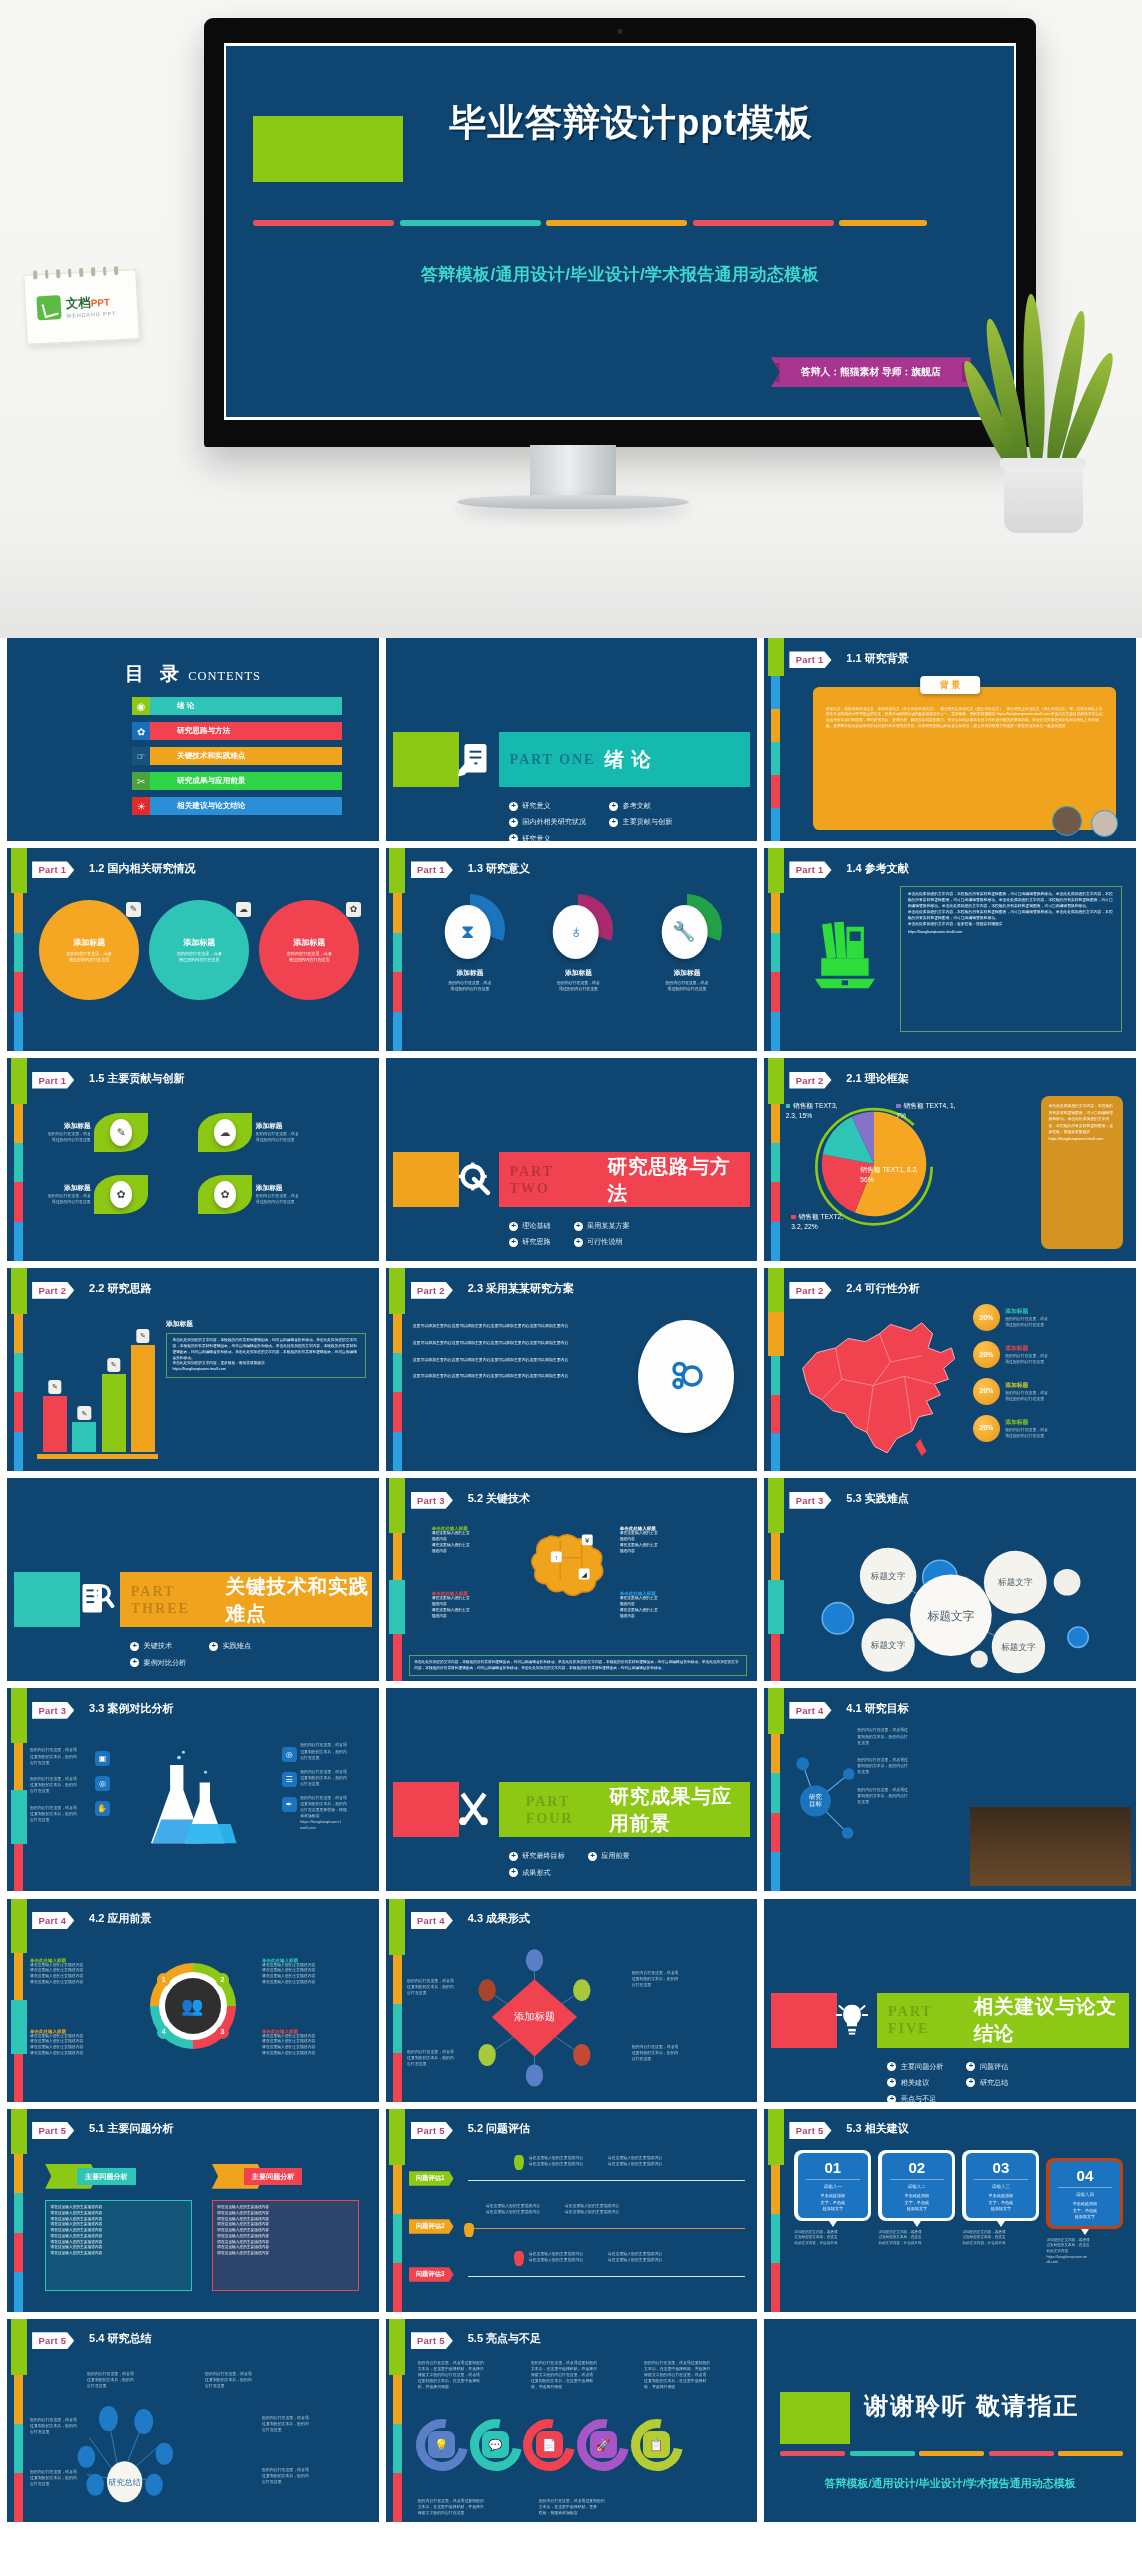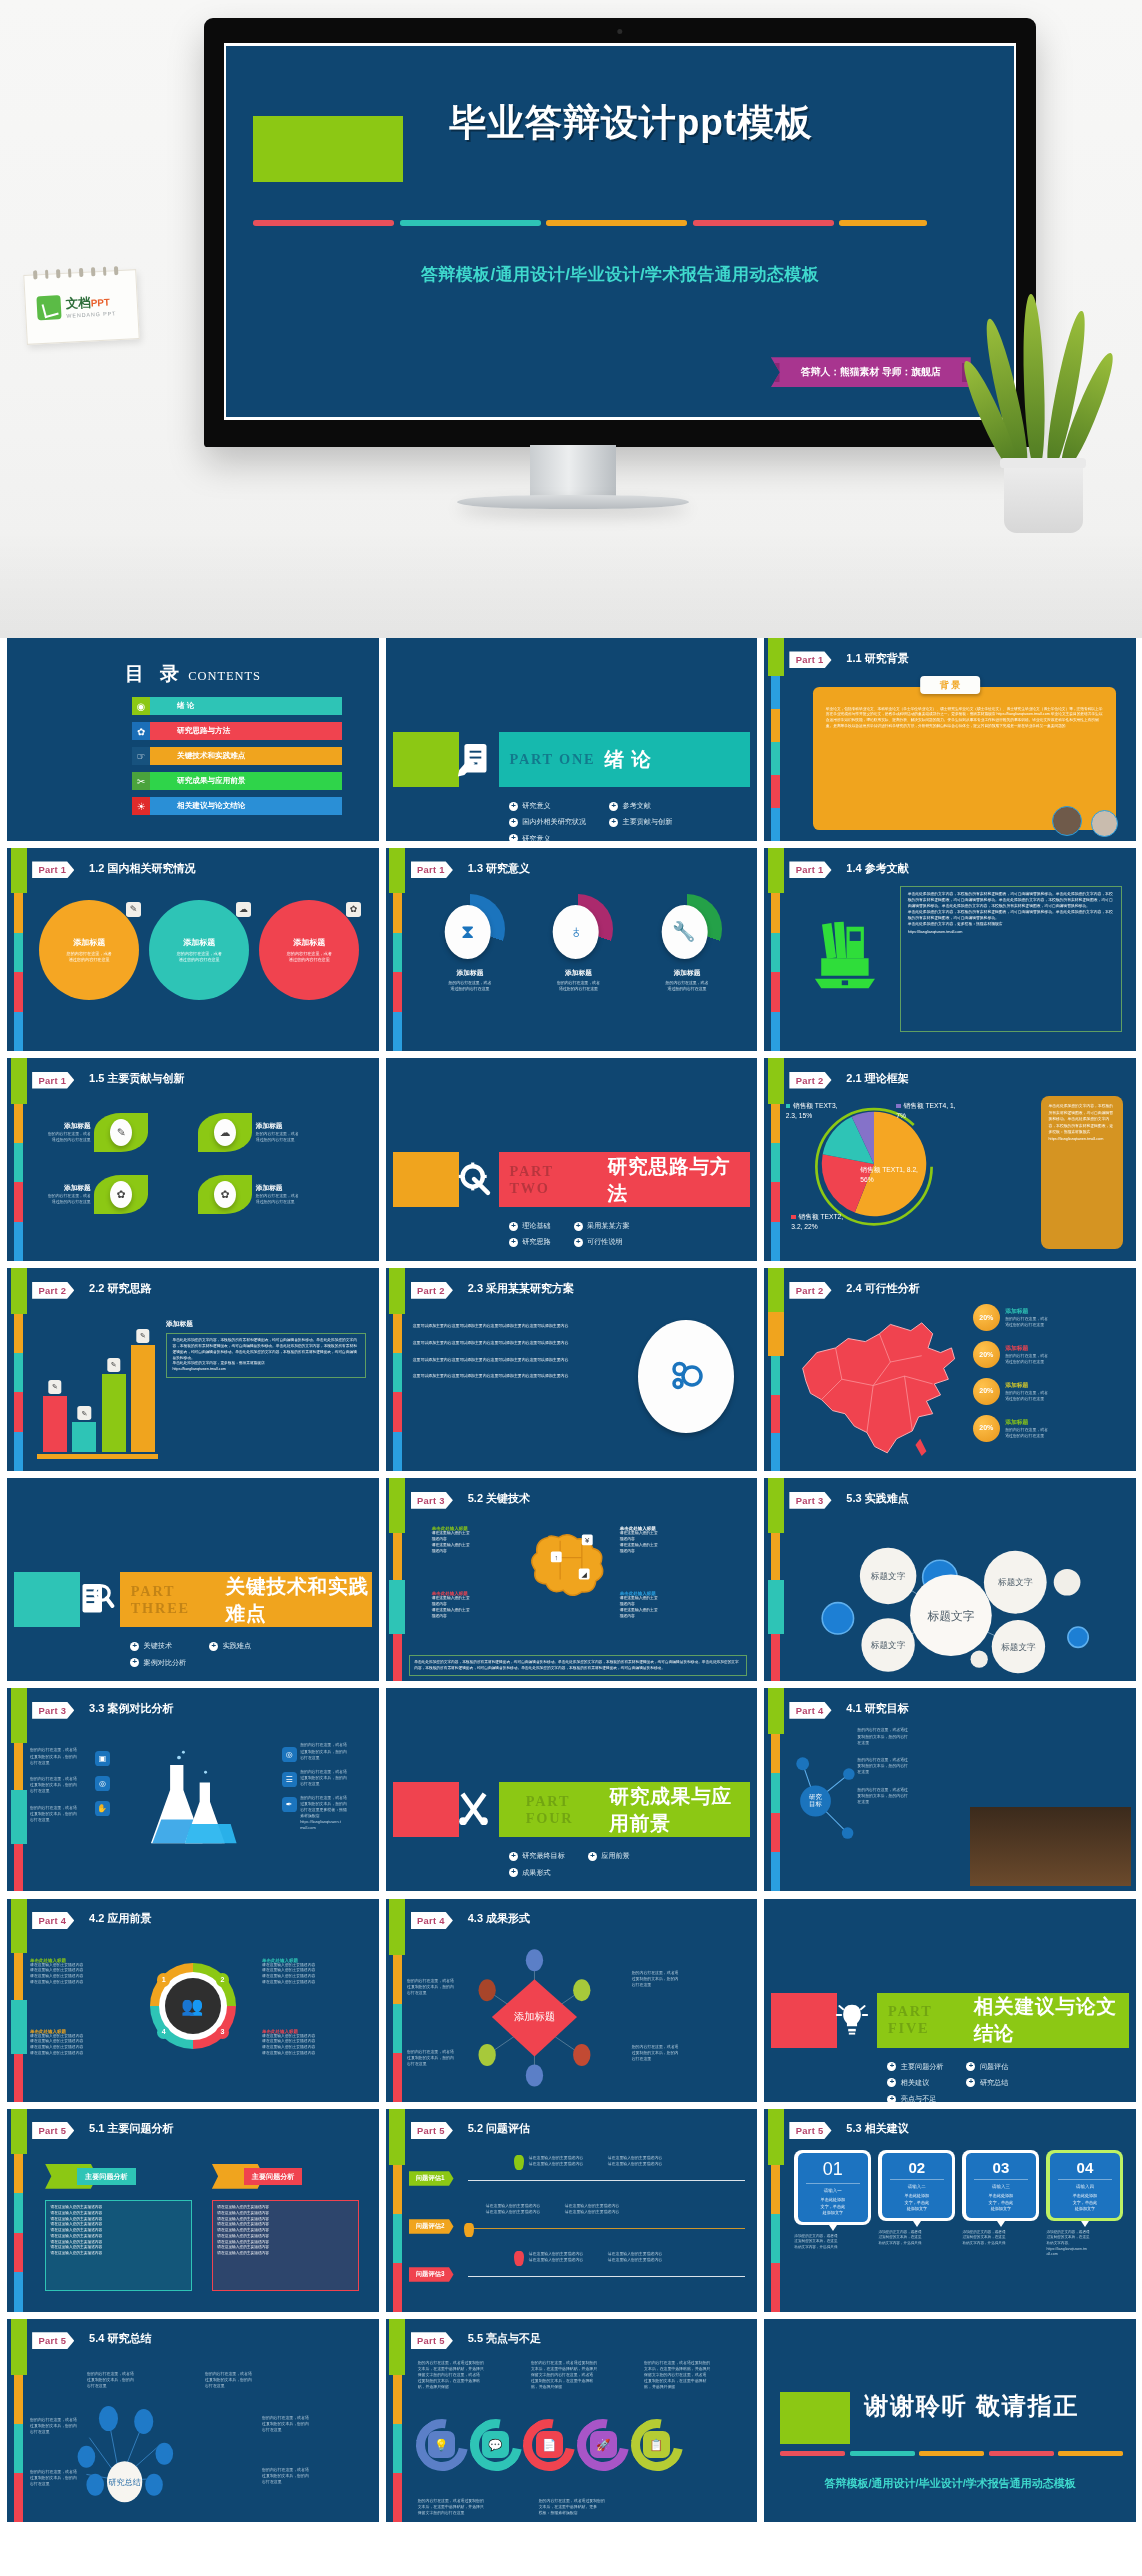--- a/index.html
+++ b/index.html
@@ -1131,21 +1131,21 @@
         <i style="background:#f0a41e"></i>
         <i style="background:#2ec4b6"></i>
         <i style="background:#f0434f"></i>
       </div>
     <div class="ptag">Part 5</div>
     <div class="ptitle">5.3 相关建议</div>
     <div id="s53cards" style="position:absolute;left:30px;right:12.5px;top:41px;display:flex;gap:7.1px;">
     <div style="flex:1;">
       <div style="background:#fff;border-radius:8px;padding:3.6px;">
         <div style="background:#1c73c0;border-radius:5.4px;padding:5.4px 2.7px;text-align:center;position:relative;">
-          <div style="font-size:18px;font-weight:normal;color:#fff;">01</div>
+          <div style="font-size:15px;font-weight:bold;color:#fff;">01</div>
           <div style="height:0.9px;background:#ffffff66;margin:3.6px 5.4px;"></div>
           <div style="font-size:4.5px;color:#dceaf5;">请输入一</div>
           <div class="tinyw" style="white-space:pre-line;margin-top:4.5px;font-size:4.1px;">单击此处添加
 文字，单击此
 处添加文字</div>
         </div>
       </div>
       <div style="width:0;height:0;margin:0 auto;border-left:4.5px solid transparent;border-right:4.5px solid transparent;border-top:6.3px solid #fff;"></div>
       <div class="tiny" style="white-space:pre-line;margin-top:2.7px;font-size:3.6px;">添加您的正文内容，或者通
 过复制您的文本后，在这里
@@ -1177,21 +1177,21 @@
 文字，单击此
 处添加文字</div>
         </div>
       </div>
       <div style="width:0;height:0;margin:0 auto;border-left:4.5px solid transparent;border-right:4.5px solid transparent;border-top:6.3px solid #fff;"></div>
       <div class="tiny" style="white-space:pre-line;margin-top:2.7px;font-size:3.6px;">添加您的正文内容，或者通
 过复制您的文本后，在这里
 粘贴文字内容，并选择只保</div>
     </div>
     <div style="flex:1;">
-      <div style="background:#bef264;border-radius:8px;padding:3.6px;">
+      <div style="background:#c2410c;border-radius:8px;padding:3.6px;margin-top:8px;">
         <div style="background:#1c73c0;border-radius:5.4px;padding:5.4px 2.7px;text-align:center;position:relative;">
           <div style="font-size:15px;font-weight:bold;color:#fff;">04</div>
           <div style="height:0.9px;background:#ffffff66;margin:3.6px 5.4px;"></div>
           <div style="font-size:4.5px;color:#dceaf5;">请输入四</div>
           <div class="tinyw" style="white-space:pre-line;margin-top:4.5px;font-size:4.1px;">单击此处添加
 文字，单击此
 处添加文字</div>
         </div>
       </div>
       <div style="width:0;height:0;margin:0 auto;border-left:4.5px solid transparent;border-right:4.5px solid transparent;border-top:6.3px solid #fff;"></div>

